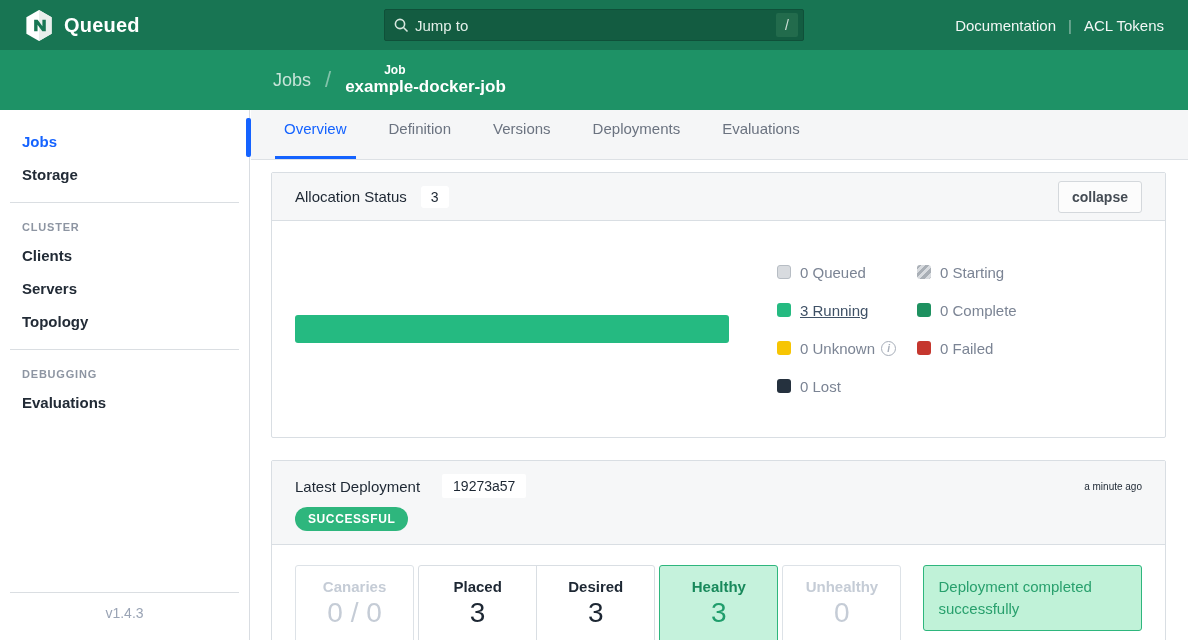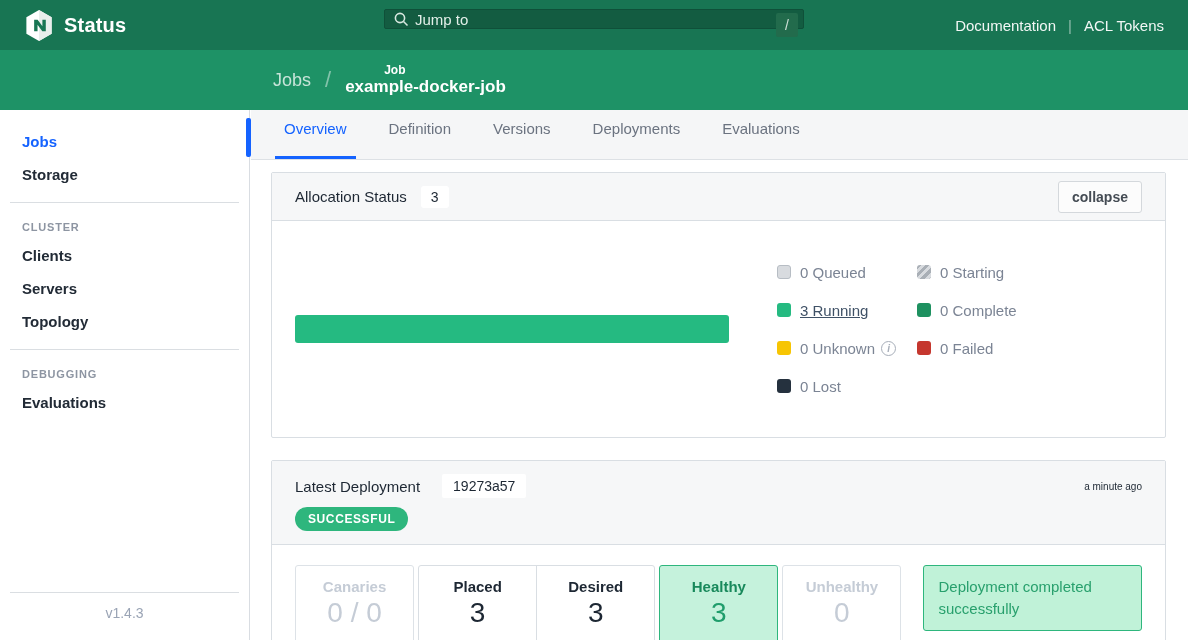--- a/index.html
+++ b/index.html
@@ -5,21 +5,21 @@
   * { margin:0; padding:0; box-sizing:border-box; }
   html,body { width:1188px; height:640px; overflow:hidden; background:#fff;
               font-family:"Liberation Sans", sans-serif; }
 
   
   .topbar { position:absolute; top:0; left:0; width:1188px; height:50px;
             background:#187553; display:flex; align-items:center; padding:0 24px; z-index:10; }
   .brand { display:flex; align-items:center; gap:10px; }
   .brand-name { color:#fff; font-size:20px; font-weight:700; letter-spacing:.2px; }
   .search-wrap { position:absolute; left:50%; top:9px; transform:translateX(-50%);
-                 width:420px; height:20px; background:#135c41; border:1px solid #0f5039;
+                 width:420px; height:32px; background:#135c41; border:1px solid #0f5039;
                  border-radius:2px; display:flex; align-items:center; padding:0 8px; }
   .search-wrap input { flex:1; background:transparent; border:none; outline:none;
                        color:#fff; font-size:15px; font-family:inherit; margin-left:6px; }
   .search-wrap input::placeholder { color:#e3efe9; opacity:1; }
   .slash-key { position:absolute; right:5px; top:3px; width:22px; height:24px;
                background:#226b4c; border-radius:2px; color:#cfe0d7; font-size:14px;
                display:flex; align-items:center; justify-content:center; }
   .top-links { margin-left:auto; display:flex; align-items:center; gap:12px;
                color:#f2f7f5; font-size:15px; }
   .top-sep { color:rgba(255,255,255,.5); }
@@ -118,21 +118,21 @@
 </head>
 <body>
 
 <div class="topbar">
   <div class="brand">
     <svg width="30" height="33" viewBox="0 0 30 34">
       <polygon points="15,1 28,8.5 28,25.5 15,33 2,25.5 2,8.5" fill="#ffffff"></polygon>
       <polygon points="15,1 28,8.5 28,25.5 15,33" fill="#e9eeec"></polygon>
       <path d="M10,11 h3.6 l4.9,6.8 V11 H22 v12 h-3.6 l-4.9,-6.8 V23 H10 Z" fill="#187553"></path>
     </svg>
-    <span class="brand-name">Status</span>
+    <span class="brand-name">Queued</span>
   </div>
   <div class="search-wrap">
     <svg width="16" height="16" viewBox="0 0 16 16">
       <circle cx="7" cy="7" r="4.6" fill="none" stroke="#d7e7df" stroke-width="1.6"></circle>
       <line x1="10.5" y1="10.5" x2="14.5" y2="14.5" stroke="#d7e7df" stroke-width="1.6"></line>
     </svg>
     <input type="text" placeholder="Jump to" style="">
     <span class="slash-key">/</span>
   </div>
   <div class="top-links">

